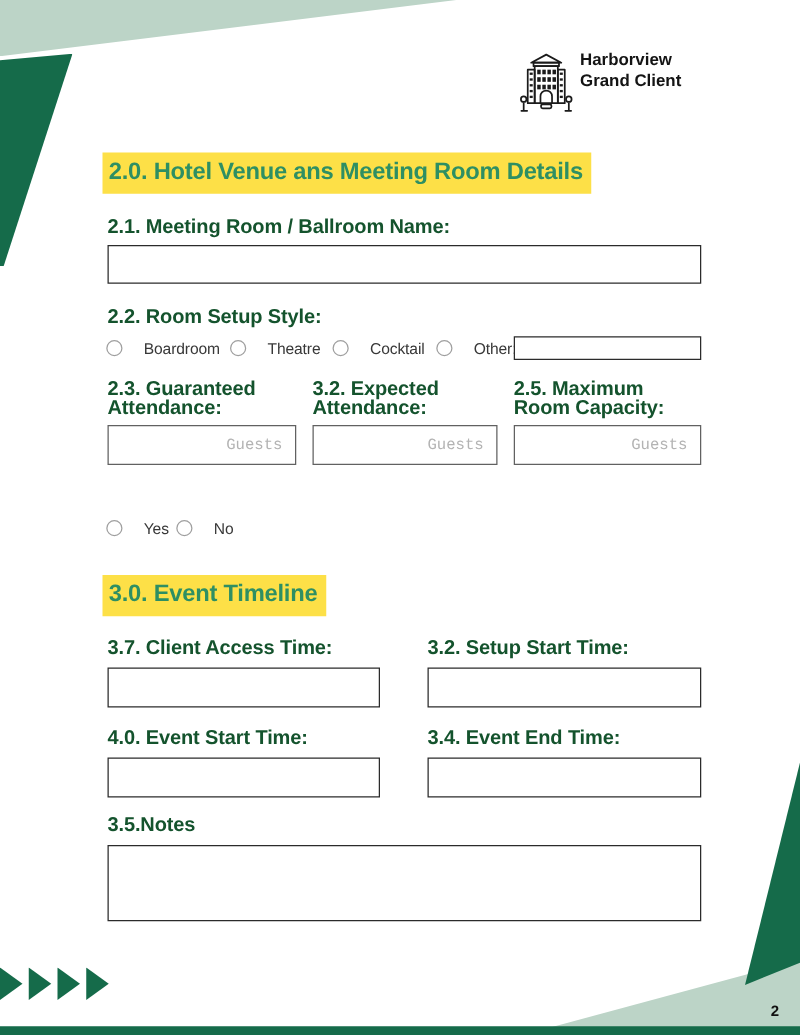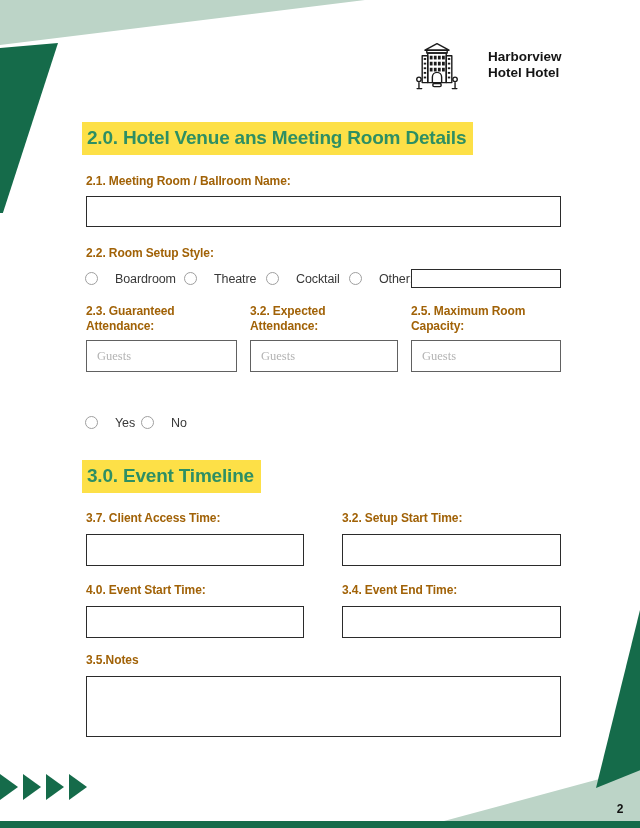--- a/index.html
+++ b/index.html
@@ -30,40 +30,40 @@
     background:#BCD4C7;
     clip-path:polygon(100% 0,100% 100%,0 100%);
     z-index:2;
   }
   .bottom-band{
     position:absolute;left:0;top:821px;width:640px;height:7px;
     background:#156B4A;z-index:4;
   }
   .arrows{position:absolute;left:0;top:774px;width:92px;height:27px;z-index:2;}
   
-  .logo{position:absolute;left:414px;top:40px;display:flex;align-items:center;gap:28px;}
+  .logo{position:absolute;left:414px;top:40px;display:flex;gap:4px;}
   .logo-text{font-size:13.5px;font-weight:700;color:#141414;line-height:16.5px;letter-spacing:0;}
   
   .section-heading{
     position:absolute;display:inline-block;
     background:#fde047;color:#2E8F63;
     font-size:19px;font-weight:700;letter-spacing:-0.2px;
     padding:5px 7px 6px 5px;white-space:nowrap;
   }
   
   .field-label{
-    position:absolute;font-size:12px;font-weight:700;color:#a16207;
+    position:absolute;font-size:16px;font-weight:700;color:#14532d;
     letter-spacing:-0.1px;line-height:15px;
   }
   
   .text-input{
     position:absolute;box-sizing:border-box;background:#fff;
     border:1.4px solid #2b2b2b;border-radius:0;
-    font-family:Liberation Serif, serif;
-    font-size:12.5px;color:#be185d;padding:0 10px;outline:none;
+    font-family:Liberation Mono, monospace;
+    font-size:12.5px;color:#be185d;padding:0 10px;outline:none;text-align:right;
   }
   .text-input.gray-border{border-color:#616161;}
   .text-input::placeholder{color:#b3b3b3;}
   textarea.text-input{resize:none;padding:8px 10px;}
   
   .radio-option{
     position:absolute;display:flex;align-items:center;gap:17px;
     height:15px;cursor:default;
   }
   .radio-circle{
@@ -120,21 +120,21 @@
           <rect x="9.7" y="39.5" width="2.6" height="2"></rect>
         <rect x="35.7" y="19.5" width="2.6" height="2"></rect>
           <rect x="35.7" y="24.5" width="2.6" height="2"></rect>
           <rect x="35.7" y="29.5" width="2.6" height="2"></rect>
           <rect x="35.7" y="34.5" width="2.6" height="2"></rect>
           <rect x="35.7" y="39.5" width="2.6" height="2"></rect>
       </g>
     </svg>
     <div class="logo-text">
       <div>Harborview</div>
-      <div>Hotel Hotel</div>
+      <div>Grand Client</div>
     </div>
   </div>
 
   <div class="section-heading" style="left:82px;top:122px">2.0. Hotel Venue ans Meeting Room Details</div>
 
   <div class="field-label" style="left:86px;top:174px">2.1. Meeting Room / Ballroom Name:</div>
   <input class="text-input" style="left: 86px; top: 196px; width: 475px; height: 31px;">
 
   <div class="field-label" style="left:86px;top:246px">2.2. Room Setup Style:</div>
 

